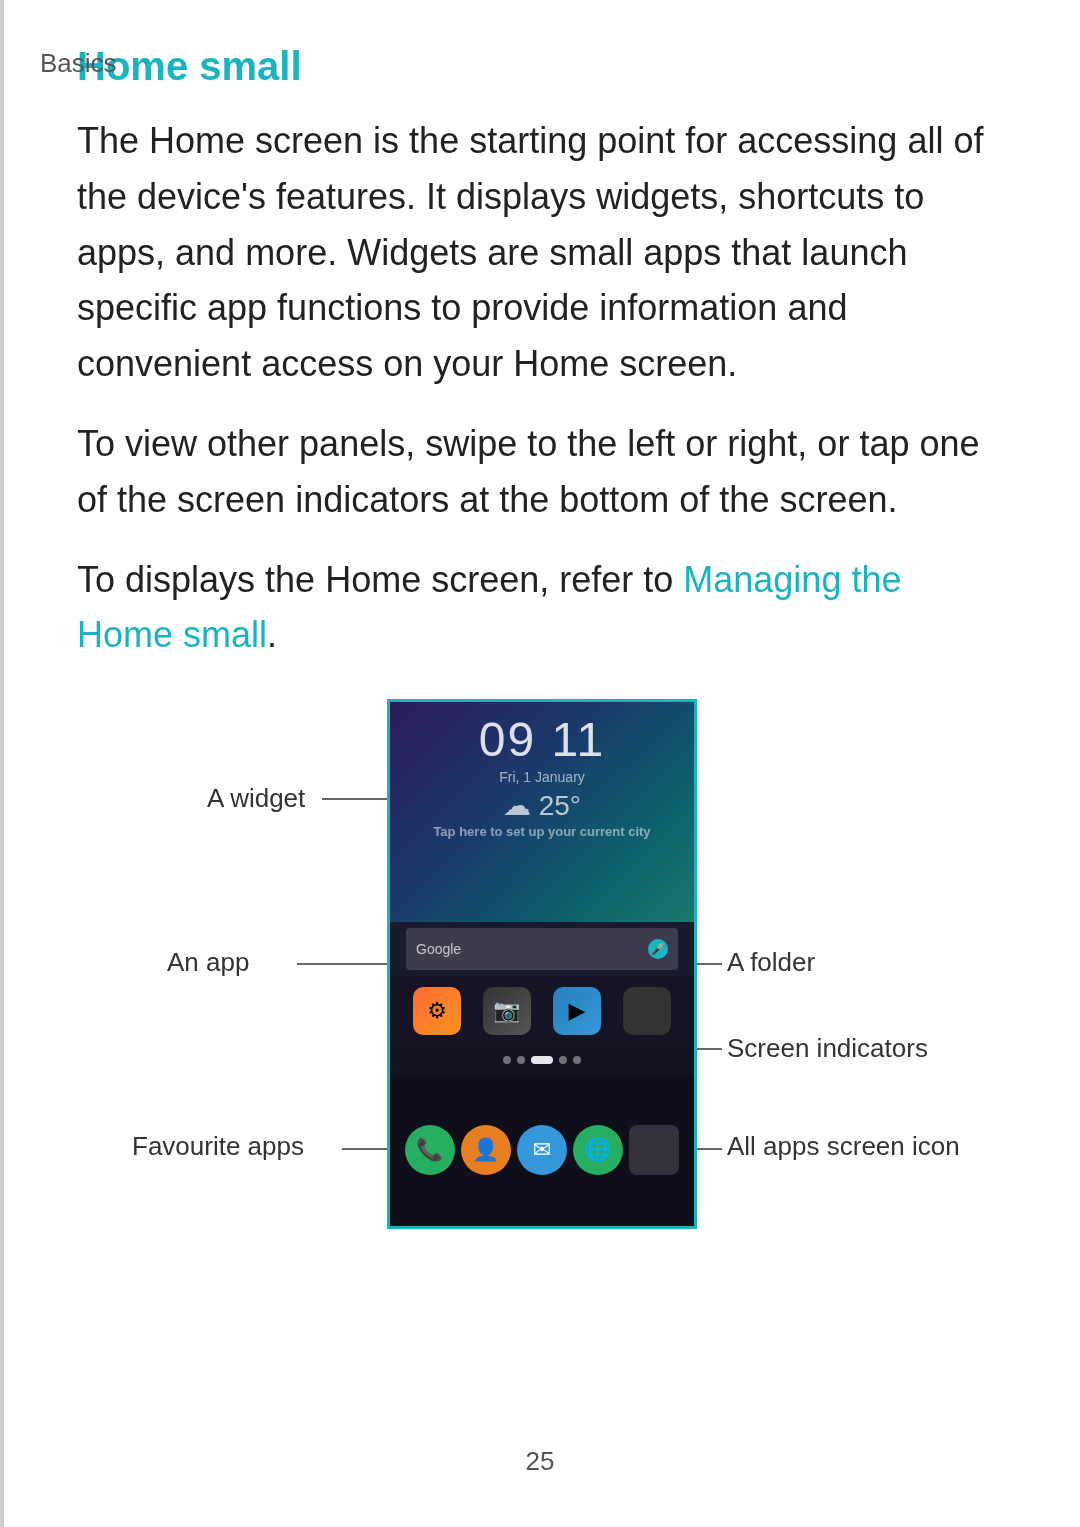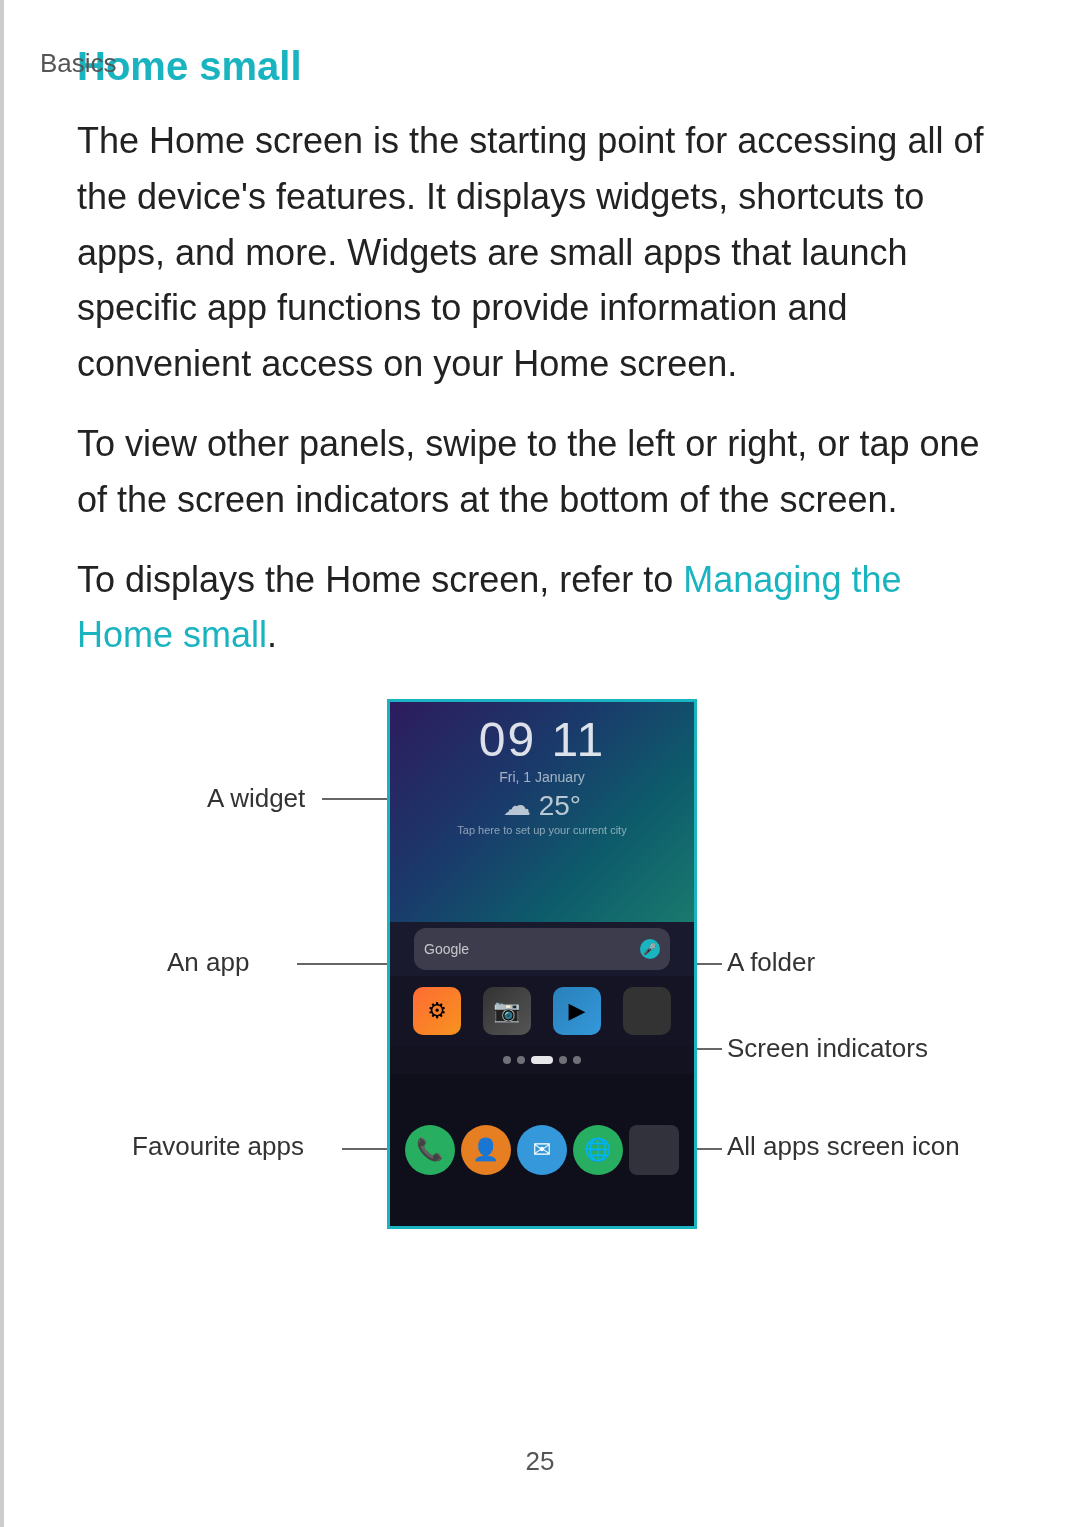--- a/index.html
+++ b/index.html
@@ -113,31 +113,32 @@
       margin-top: 2px;
     }
 
     .widget-weather {
       font-size: 28px;
       color: rgba(255,255,255,0.7);
       margin-top: 4px;
     }
 
     .widget-subtitle {
-      font-size: 11px;
+      font-size: 13px;
       color: rgba(255,255,255,0.5);
       margin-top: 2px;
+      font-weight: bold;
     }
 
     
     .search-bar {
       flex: 0 0 42px;
       background: rgba(255,255,255,0.15);
-      margin: 6px 24px;
-      border-radius: 12px;
+      margin: 6px 16px;
+      border-radius: 4px;
       display: flex;
       align-items: center;
       padding: 0 10px;
       gap: 8px;
     }
 
     .search-bar-google {
       font-size: 14px;
       color: rgba(255,255,255,0.7);
       flex: 1;

